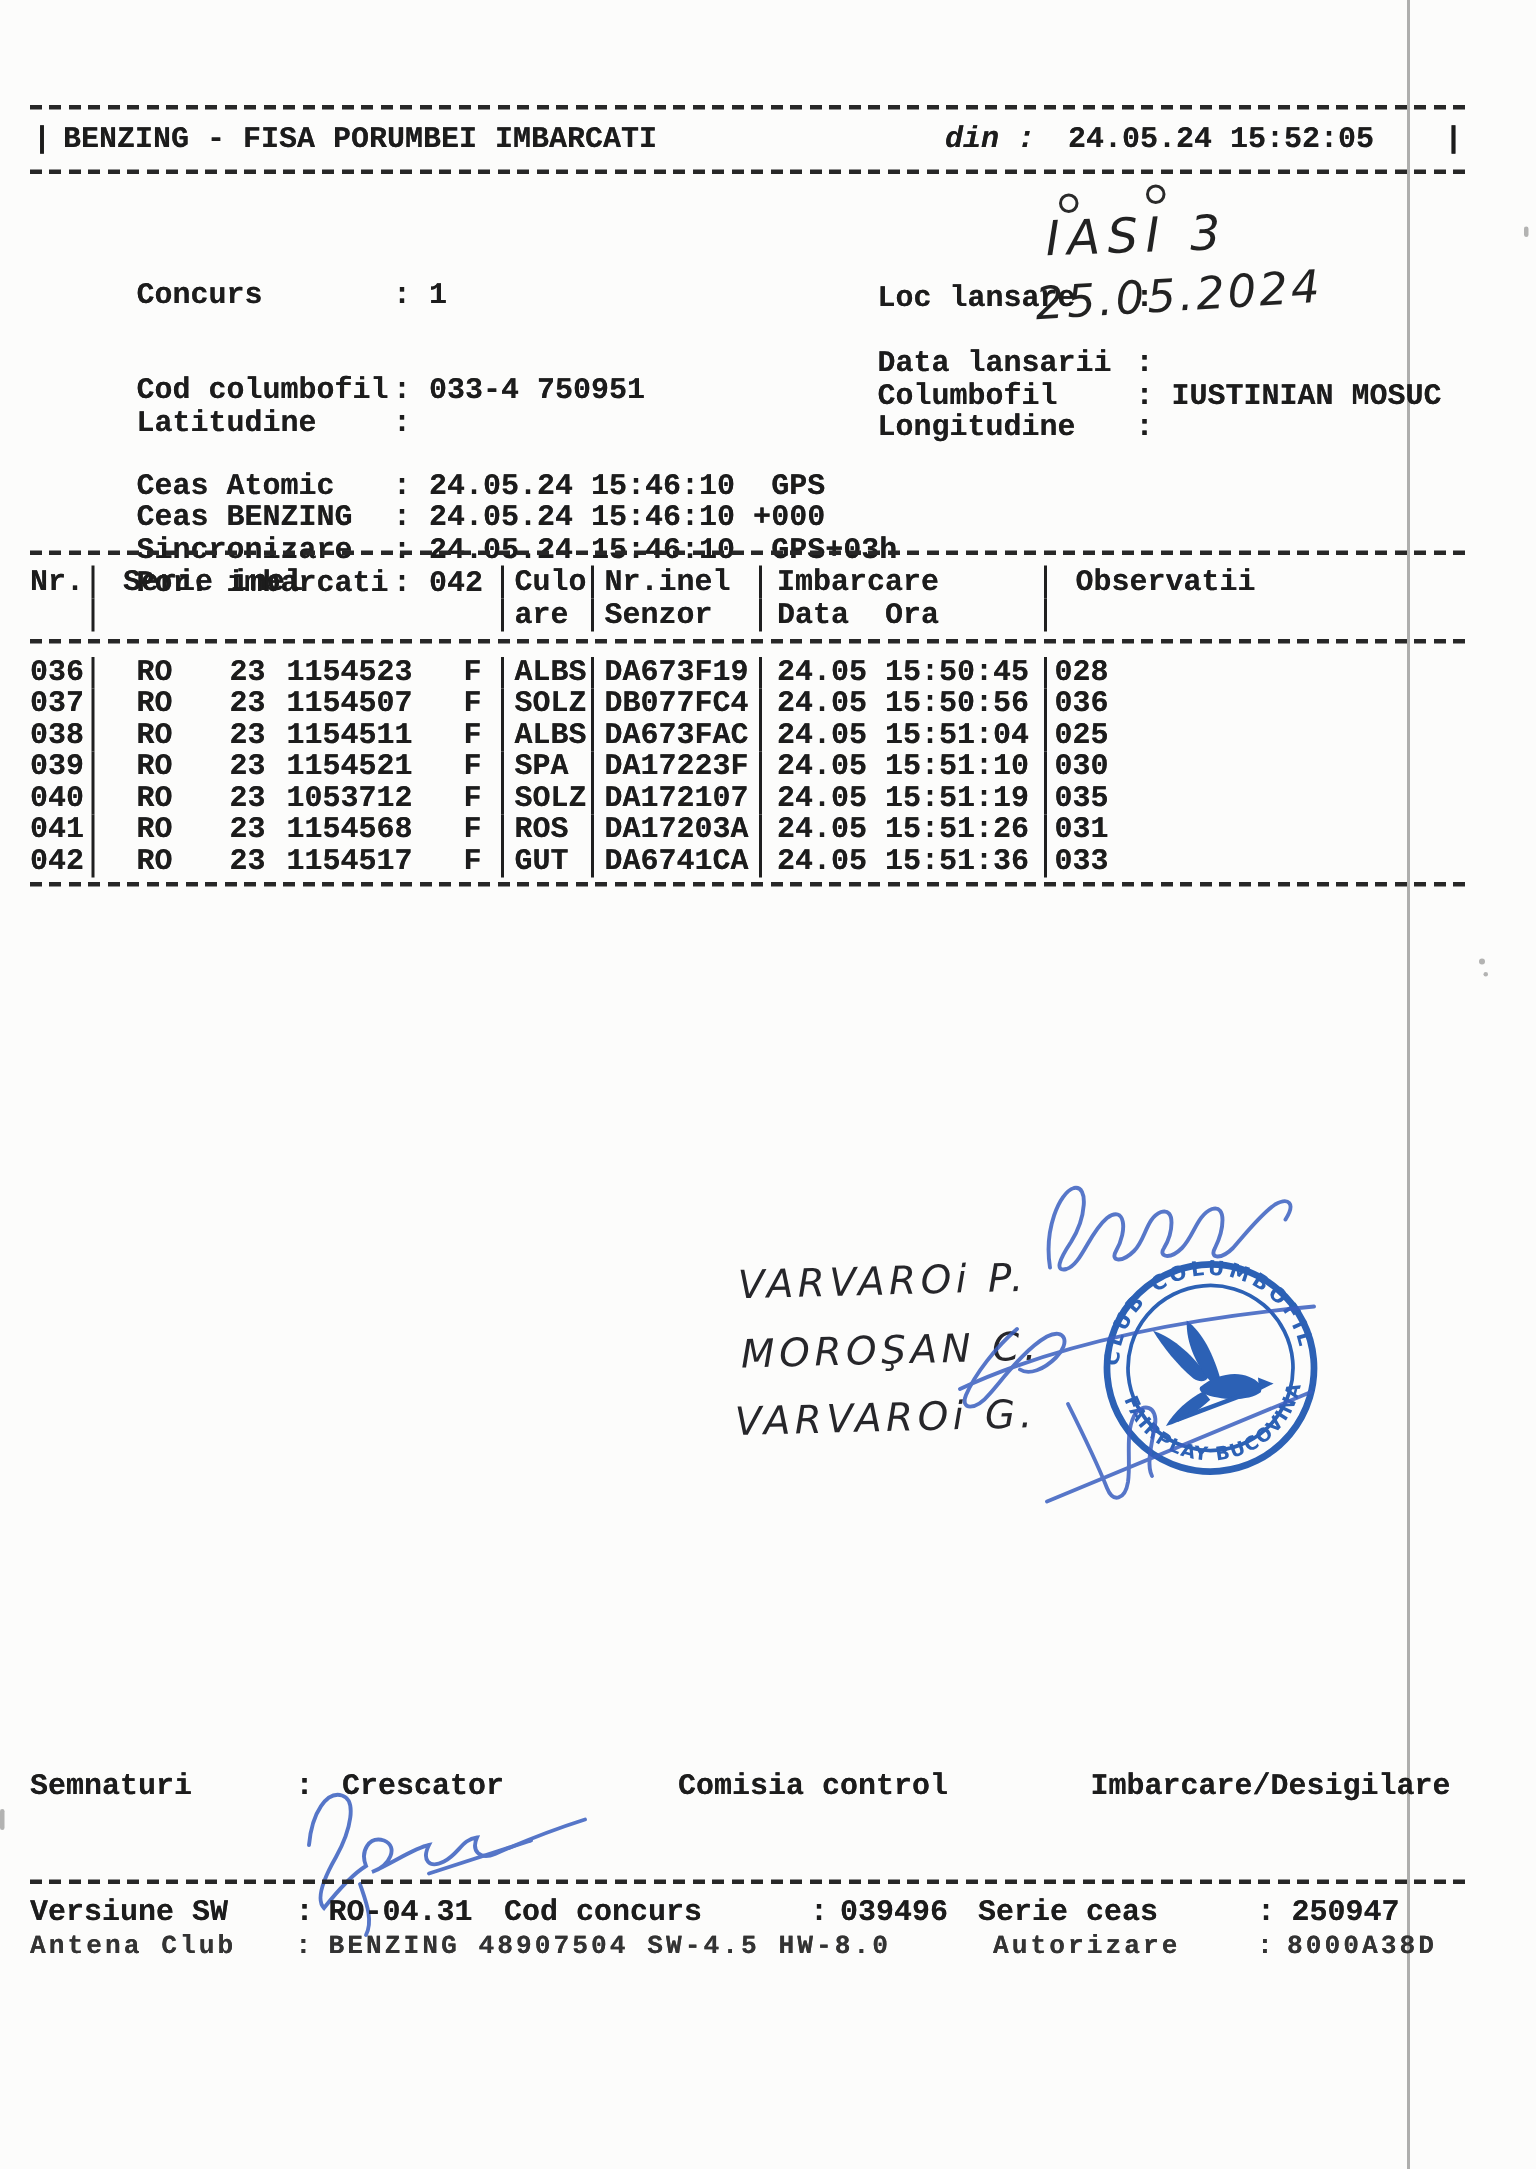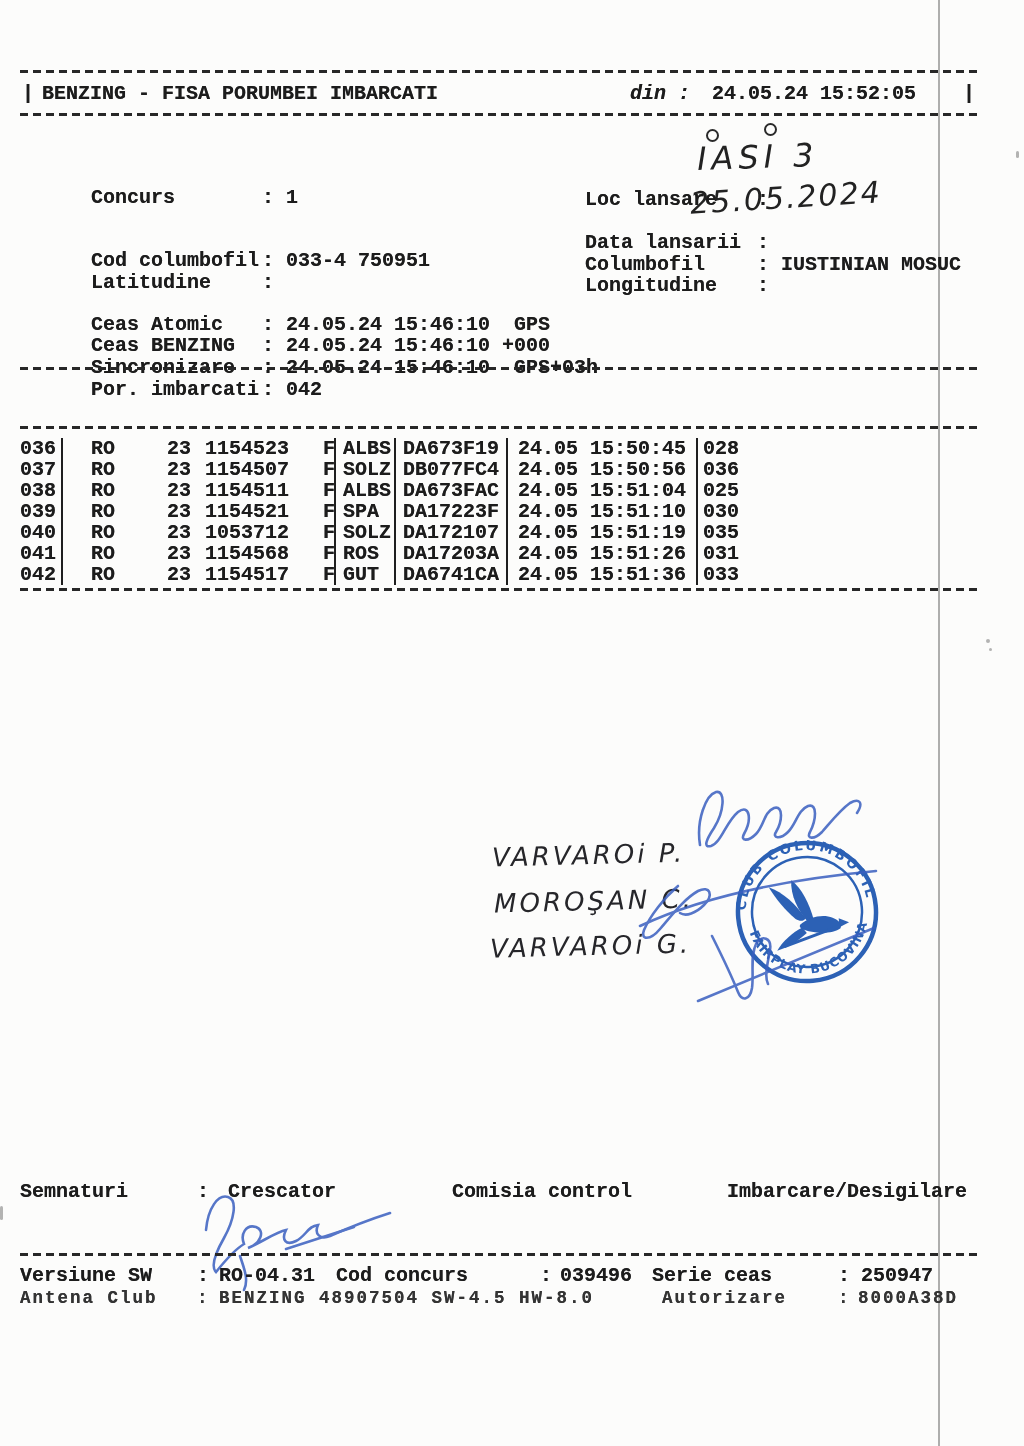--- a/index.html
+++ b/index.html
@@ -34,21 +34,21 @@
   .trow > div{box-sizing:border-box;height:100%;display:flex;align-items:center;}
   .c-nr{width:43px;border-right:2px solid #1f1f1f;}
   .c-serie{width:273px;border-right:2px solid #1f1f1f;}
   .c-culo{width:60px;padding-left:7px;border-right:2px solid #1f1f1f;}
   .c-inel{width:112px;padding-left:7px;border-right:2px solid #1f1f1f;}
   .c-imb{width:190px;padding-left:10px;border-right:2px solid #1f1f1f;}
   .c-obs{width:260px;padding-left:5px;}
   .h-serie{padding-left:19px;}
   .h-obs{padding-left:19px;}
   .f-country{margin-left:28px;}
-  .f-year{margin-left:52px;}
+  .f-year{margin-left:38px;}
   .f-ring{margin-left:14px;}
   .f-sex{margin-left:34px;}
   
   .hand{position:absolute;font-family:"DejaVu Sans",sans-serif;font-style:italic;color:#26262a;white-space:pre;}
   .hand-name{font-size:26px;letter-spacing:3px;transform:rotate(-1.5deg);}
   .hand-loc{font-size:32px;letter-spacing:5px;transform:rotate(-2deg);color:#222;}
   .hand-date{font-size:30px;letter-spacing:2px;transform:rotate(-3.5deg);color:#222;}
   .ring{position:absolute;width:9px;height:9px;border:2px solid #2a2a2a;border-radius:50%;}
   
   .small-mono{font-size:17.5px;letter-spacing:2px;color:#333;}
@@ -135,20 +135,38 @@
     </span>
   </div>
   <div class="line" style="top:337px;">
     <span class="pair" style="left:19px;">
       <span class="lbl">Por. imbarcati</span><span>:</span><span> </span><span>042</span>
     </span>
   </div>
 
   <div class="dash" style="top:367px;"></div>
 
+  <div class="thead" style="top:377px;">
+    <div class="trow">
+      <div class="c-nr">Nr.</div>
+      <div class="c-serie h-serie">Serie inel</div>
+      <div class="c-culo">Culo</div>
+      <div class="c-inel">Nr.inel</div>
+      <div class="c-imb">Imbarcare</div>
+      <div class="c-obs h-obs">Observatii</div>
+    </div>
+    <div class="trow">
+      <div class="c-nr"></div>
+      <div class="c-serie"></div>
+      <div class="c-culo">are</div>
+      <div class="c-inel">Senzor</div>
+      <div class="c-imb">Data  Ora</div>
+      <div class="c-obs"></div>
+    </div>
+  </div>
 
   <div class="dash" style="top:426px;"></div>
 
   <div class="tbody" style="top:438px;">
     <div class="trow">
       <div class="c-nr">036</div>
       <div class="c-serie"><span class="f-country">RO</span><span class="f-year">23</span><span class="f-ring">1154523</span><span class="f-sex">F</span></div>
       <div class="c-culo">ALBS</div>
       <div class="c-inel">DA673F19</div>
       <div class="c-imb">24.05 15:50:45</div>

